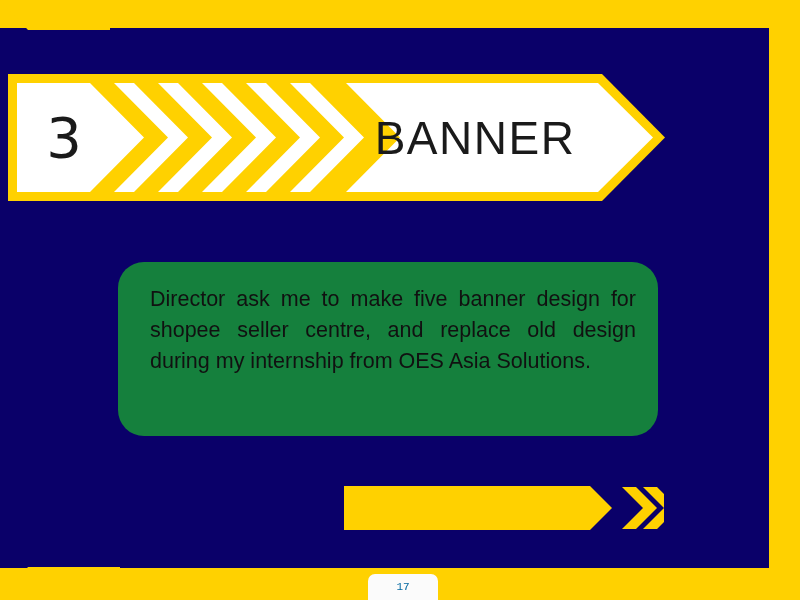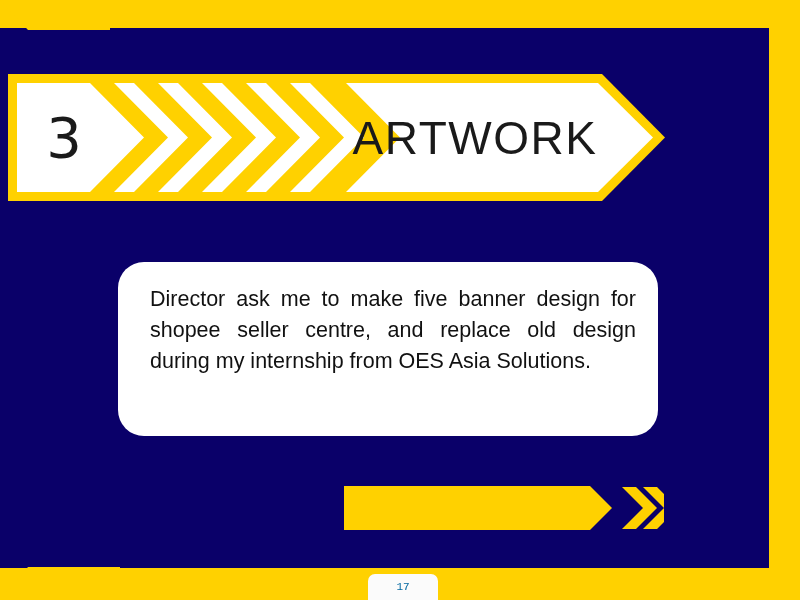--- a/index.html
+++ b/index.html
@@ -96,21 +96,21 @@
     z-index: 6;
     white-space: nowrap;
   }
   
   .body-card {
     position: absolute;
     left: 118px;
     top: 262px;
     width: 540px;
     height: 174px;
-    background: #ffffff;
+    background: #15803d;
     border-radius: 26px;
     z-index: 5;
     box-sizing: border-box;
   }
   .body-card-text {
     position: absolute;
     left: 32px;
     top: 22px;
     right: 22px;
     font-size: 21.5px;
@@ -189,21 +189,21 @@
         <polygon points="82,9 106,9 160,63.5 106,118 82,118 136,63.5"></polygon>
         <polygon points="126,9 150,9 204,63.5 150,118 126,118 180,63.5"></polygon>
         <polygon points="170,9 194,9 248,63.5 194,118 170,118 224,63.5"></polygon>
         <polygon points="214,9 238,9 292,63.5 238,118 214,118 268,63.5"></polygon>
         <polygon points="258,9 282,9 336,63.5 282,118 258,118 312,63.5"></polygon>
         <polygon points="302,9 338,9 392,63.5 338,118 302,118 356,63.5"></polygon>
       </g>
     </svg>
   </div>
   <div class="header-number">3</div>
-  <div class="header-title">ARTWORK</div>
+  <div class="header-title">BANNER</div>
 
   <div class="body-card">
     <div class="body-card-text">Director ask me to make five banner design for shopee seller centre, and replace old design during my internship from OES Asia Solutions.</div>
   </div>
 
   <div class="artwork-banner">
     <svg viewBox="0 0 320 44" preserveAspectRatio="none" aria-hidden="true">
       <polygon points="0,0 246,0 268,22 246,44 0,44" fill="#FFD100"></polygon>
       <g fill="#FFD100">
         <polygon points="278,1 292,1 313,22 292,43 278,43 299,22"></polygon>

